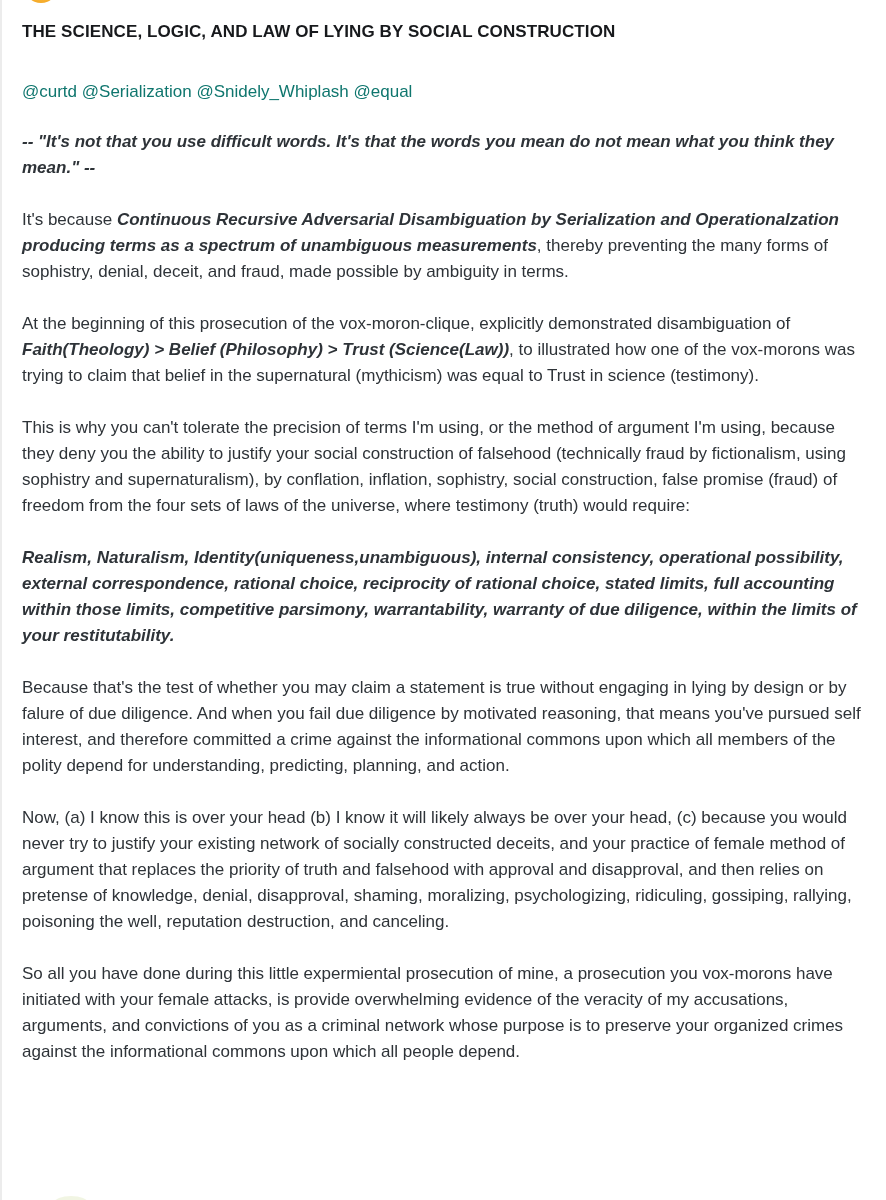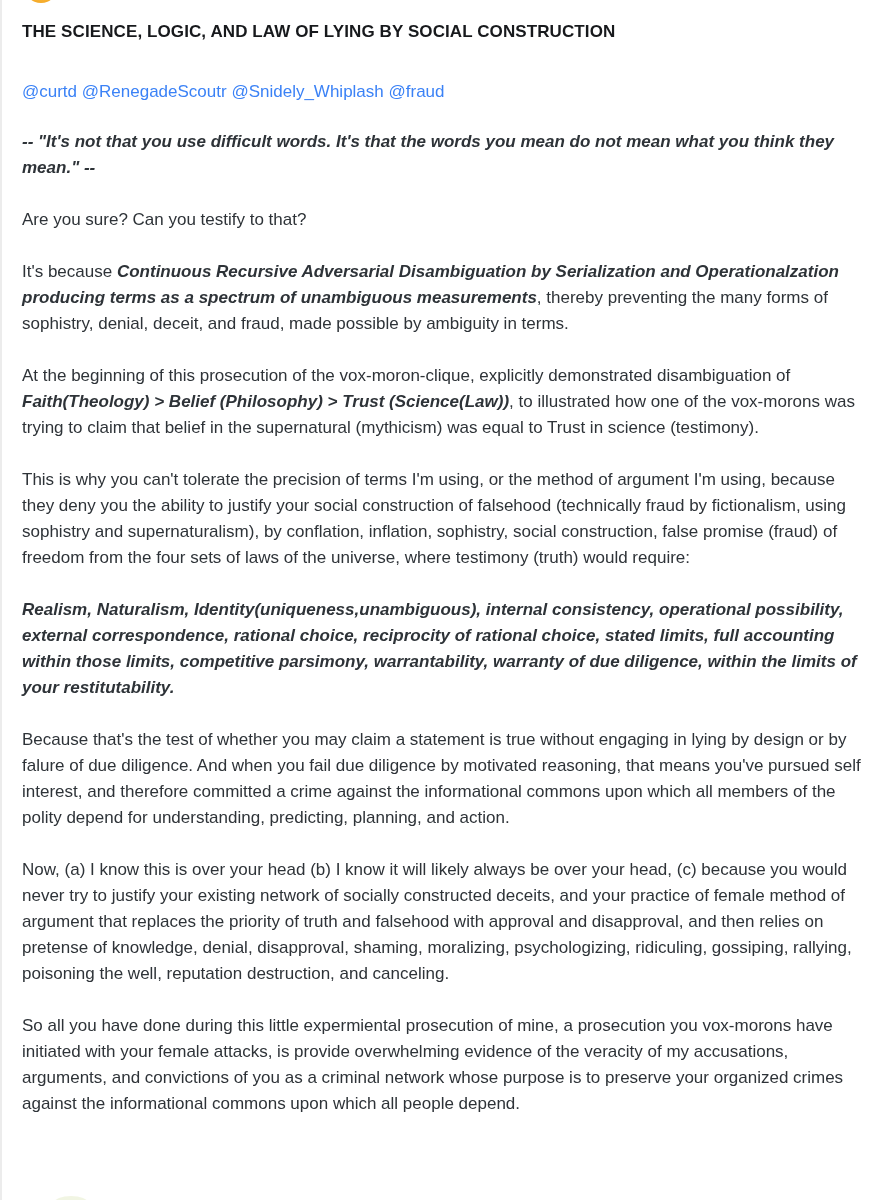--- a/index.html
+++ b/index.html
@@ -47,21 +47,21 @@
     line-height: 23px;
     margin: 8px 0 0 0;
   }
   .mentions-row {
     margin-top: 38px;
     font-size: 17px;
     line-height: 22px;
     color: #4cbf70;
   }
   .mention {
-    color: #3b82f6;
+    color: #0f766e;
     cursor: pointer;
     text-decoration: none;
   }
   .body-text p {
     font-size: 17px;
     line-height: 26px;
     color: #2e3338;
     margin: 26px 0;
   }
   .s-n  { font-style: normal; font-weight: 400; }
@@ -72,25 +72,24 @@
 <body>
 
 <div class="page">
 
   <div class="avatar-partial-top"></div>
 
   <div class="content">
 
     <h1 class="post-title">THE SCIENCE, LOGIC, AND LAW OF LYING BY SOCIAL CONSTRUCTION</h1>
 
-    <div class="mentions-row"><span class="mention">@curtd</span> <span class="mention">@RenegadeScoutr</span> <span class="mention">@Snidely_Whiplash</span> <span class="mention">@fraud</span></div>
+    <div class="mentions-row"><span class="mention">@curtd</span> <span class="mention">@Serialization</span> <span class="mention">@Snidely_Whiplash</span> <span class="mention">@equal</span></div>
 
     <div class="body-text">
         <p><span class="s-bi">-- "It's not that you use difficult words. It's that the words you mean do not mean what you think they mean." --</span></p>
-        <p><span class="s-n">Are you sure? Can you testify to that?</span></p>
         <p><span class="s-n">It's because </span><span class="s-i">Continuous Recursive Adversarial Disambiguation by Serialization and Operationalzation producing terms as a spectrum of unambiguous measurements</span><span class="s-n">, thereby preventing the many forms of sophistry, denial, deceit, and fraud, made possible by ambiguity in terms.</span></p>
         <p><span class="s-n">At the beginning of this prosecution of the vox-moron-clique, explicitly demonstrated disambiguation of </span><span class="s-i">Faith(Theology) &gt; Belief (Philosophy) &gt; Trust (Science(Law))</span><span class="s-n">, to illustrated how one of the vox-morons was trying to claim that belief in the supernatural (mythicism) was equal to Trust in science (testimony).</span></p>
         <p><span class="s-n">This is why you can't tolerate the precision of terms I'm using, or the method of argument I'm using, because they deny you the ability to justify your social construction of falsehood (technically fraud by fictionalism, using sophistry and supernaturalism), by conflation, inflation, sophistry, social construction, false promise (fraud) of freedom from the four sets of laws of the universe, where testimony (truth) would require:</span></p>
         <p><span class="s-i">Realism, Naturalism, Identity(uniqueness,unambiguous), internal consistency, operational possibility, external correspondence, rational choice, reciprocity of rational choice, stated limits, full accounting within those limits, competitive parsimony, warrantability, warranty of due diligence, within the limits of your restitutability.</span></p>
         <p><span class="s-n">Because that's the test of whether you may claim a statement is true without engaging in lying by design or by falure of due diligence. And when you fail due diligence by motivated reasoning, that means you've pursued self interest, and therefore committed a crime against the informational commons upon which all members of the polity depend for understanding, predicting, planning, and action.</span></p>
         <p><span class="s-n">Now, (a) I know this is over your head (b) I know it will likely always be over your head, (c) because you would never try to justify your existing network of socially constructed deceits, and your practice of female method of argument that replaces the priority of truth and falsehood with approval and disapproval, and then relies on pretense of knowledge, denial, disapproval, shaming, moralizing, psychologizing, ridiculing, gossiping, rallying, poisoning the well, reputation destruction, and canceling.</span></p>
         <p><span class="s-n">So all you have done during this little expermiental prosecution of mine, a prosecution you vox-morons have initiated with your female attacks, is provide overwhelming evidence of the veracity of my accusations, arguments, and convictions of you as a criminal network whose purpose is to preserve your organized crimes against the informational commons upon which all people depend.</span></p>
       </div>
 
   </div>

